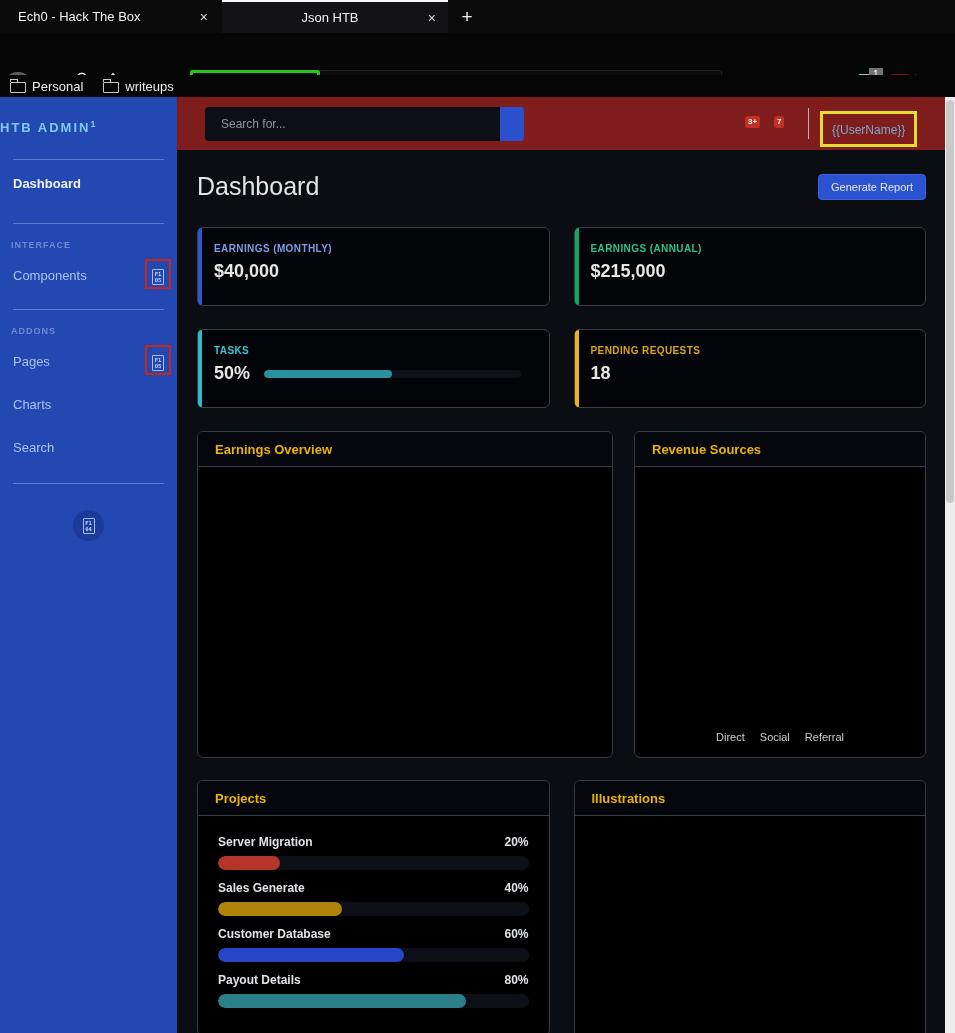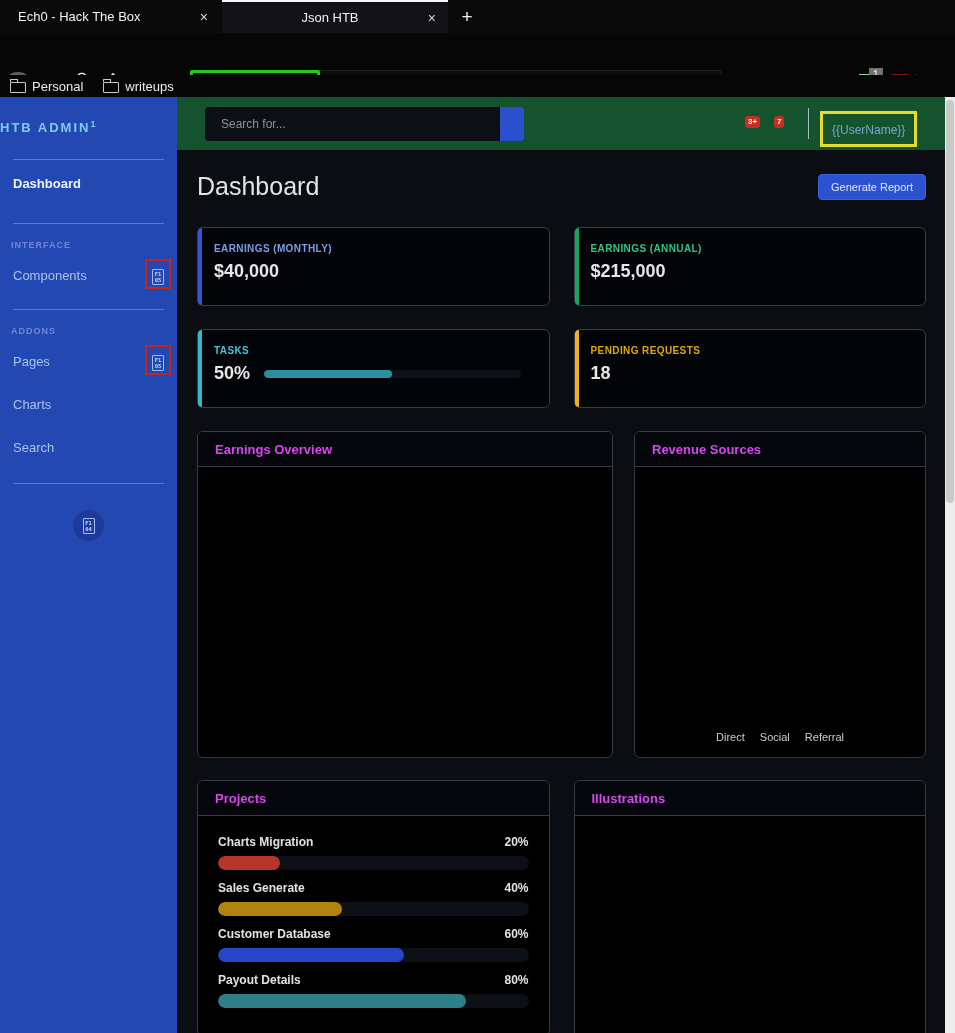--- a/index.html
+++ b/index.html
@@ -60,21 +60,21 @@
   .sb-item { position:relative; padding:16px 13px 12px 13px; color:#a9c2ee; font-size:13px; }
   .sb-item.active { color:#eef2fa; font-weight:700; }
   .sb-heading { padding:16px 11px 2px 11px; color:#7388d4; font-size:9px; font-weight:700; letter-spacing:1px; }
   .tofu { display:inline-flex; flex-direction:column; align-items:center; justify-content:center; border:1px solid #a6bcec; border-radius:1px; width:12px; height:16px; color:#c3d3f4; font-family:"DejaVu Sans Mono",monospace; font-size:5.5px; font-weight:700; line-height:6px; }
   .red-annot { position:absolute; right:6px; top:7px; border:2.5px solid #c3271b; padding:3px 5px 2px 5px; background:transparent; }
   .caret-utilities { top:-8px; }
   .sb-toggle { margin:26px auto 0 auto; width:31px; height:31px; background:#1c3a99; border-radius:50%; display:flex; align-items:center; justify-content:center; }
 
   
   .main { position:absolute; left:177px; top:97px; width:768px; height:936px; background:#0a0d12; overflow:hidden; }
-  .topbar { position:relative; width:768px; height:53px; background:#14532d; }
+  .topbar { position:relative; width:768px; height:53px; background:#7f1d1d; }
   .search-group { position:absolute; left:28px; top:10px; width:319px; height:34px; display:flex; }
   .search-input { flex:1; background:#0c1016; border:none; outline:none; border-radius:4px 0 0 4px; color:#cfd3d9; font-size:12px; padding-left:16px; font-family:"Liberation Sans",sans-serif; }
   .search-input::placeholder { color:#8d939c; }
   .search-btn { width:24px; background:#2a50cd; border:none; border-radius:0 4px 4px 0; }
   .notif-badge { position:absolute; top:19px; background:#c42f22; color:#fff; font-size:8px; font-weight:700; border-radius:3px; padding:2px 3px; line-height:8px; }
   .badge-alerts { left:568px; }
   .badge-msgs { left:597px; }
   .topbar-sep { position:absolute; left:631px; top:11px; width:1px; height:31px; background:#c8cdd4; opacity:.85; }
   .user-annot { position:absolute; left:643px; top:14px; border:3px solid #e4dd2d; padding:6px 9px; }
   .user-name { color:#7ba7cc; font-size:12px; }
@@ -88,21 +88,21 @@
   .stat-card { flex:1; height:79px; background:#020408; border:1px solid #3a3e45; border-radius:6px; padding:15px 20px 0 16px; position:relative; }
   .stat-card .accent { position:absolute; left:0; top:0; bottom:0; width:4px; border-radius:5px 0 0 5px; }
   .stat-label { font-size:10px; font-weight:700; letter-spacing:.4px; }
   .stat-value { color:#e8e6e3; font-size:18px; font-weight:700; margin-top:7px; }
   .stat-value-row { display:flex; align-items:center; margin-top:7px; }
   .mini-progress { flex:1; margin-left:14px; height:8px; background:#0e1117; border-radius:4px; overflow:hidden; margin-right:8px; }
   .mini-progress .fill { height:100%; border-radius:4px; }
 
   .panel { background:#000; border:1px solid #373b42; border-radius:6px; overflow:hidden; }
   .panel-header { height:35px; background:#05070c; border-bottom:1px solid #373b42; display:flex; align-items:center; padding-left:17px; }
-  .panel-title { color:#d946ef; font-size:13px; font-weight:700; }
+  .panel-title { color:#eab308; font-size:13px; font-weight:700; }
   .charts-row { gap:21px; margin-bottom:22px; }
   .chart-left { width:416px; height:327px; }
   .chart-right { flex:1; height:327px; position:relative; }
   .pie-legend { position:absolute; left:0; right:0; bottom:14px; text-align:center; color:#c9cdd1; font-size:11px; }
   .pie-legend span { margin:0 6px; }
 
   .bottom-row { height:258px; overflow:visible; margin-bottom:0; }
   .projects-panel { flex:1; height:256px; }
   .illustrations-panel { flex:1; height:300px; }
   .projects-body { padding:13px 20px 0 20px; }
@@ -277,21 +277,21 @@
       </div>
 
       <div class="row bottom-row">
         <div class="panel projects-panel">
           <div class="panel-header">
             <span class="panel-title">Projects</span>
           </div>
           <div class="projects-body">
             <div class="project">
               <div class="project-head">
-                <span>Charts Migration</span>
+                <span>Server Migration</span>
                 <span>20%</span>
               </div>
               <div class="project-track">
                 <div class="project-fill" style="width: 20%; background: rgb(181, 53, 42);"></div>
               </div>
             </div>
             <div class="project">
               <div class="project-head">
                 <span>Sales Generate</span>
                 <span>40%</span>

